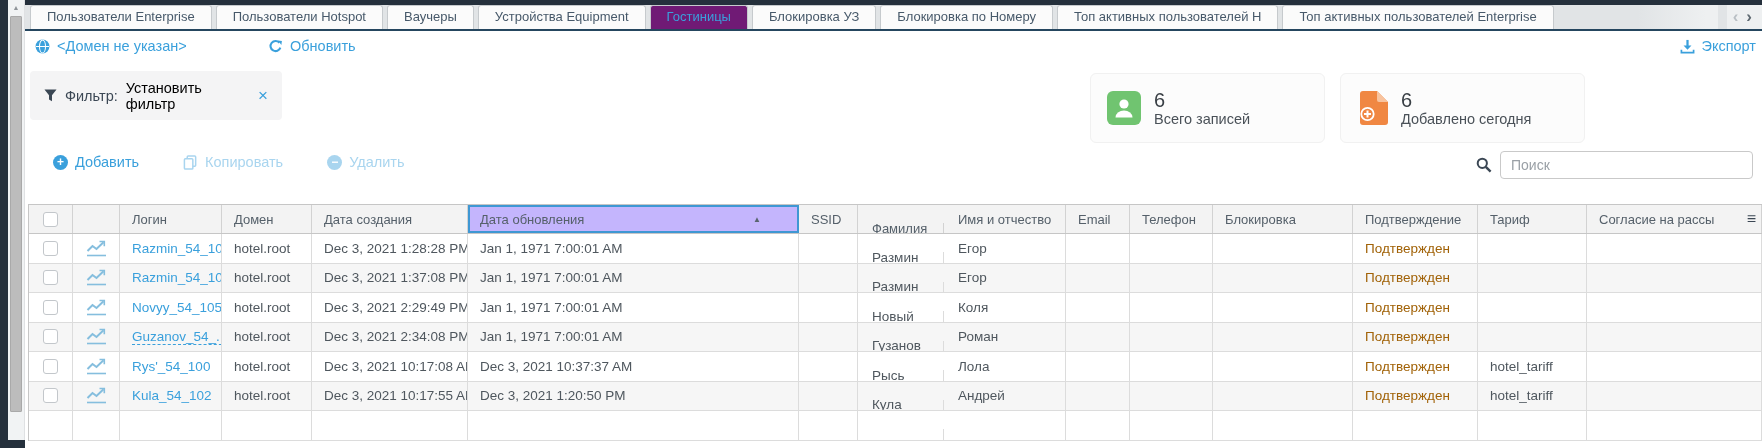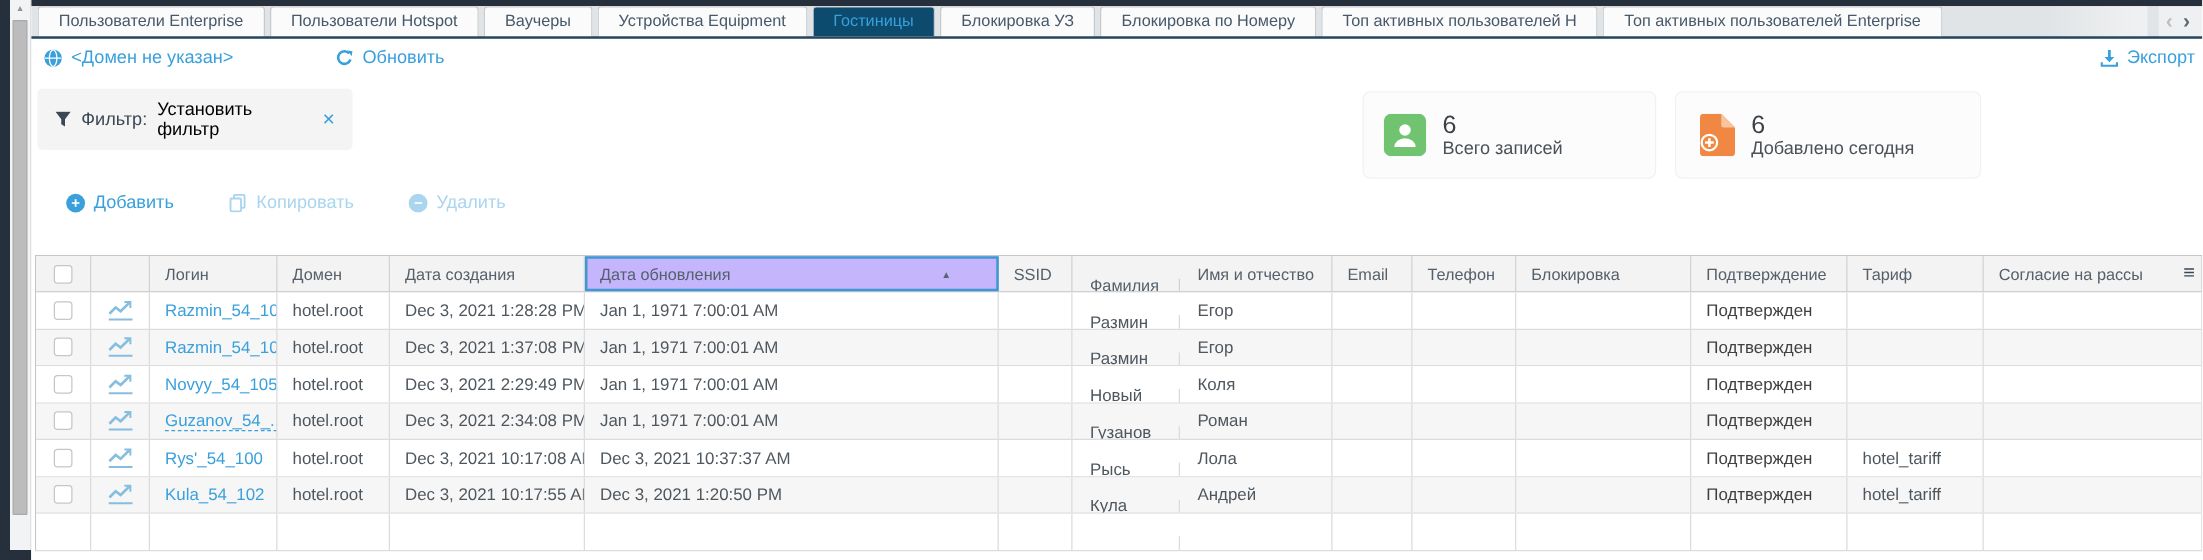--- a/index.html
+++ b/index.html
@@ -19,21 +19,21 @@
 
   .content { flex:1; position:relative; background:#fff; overflow:hidden; }
 
   
   .top-strip { height:5px; background:#25303c; }
   .tabbar { height:26px; background:#e1e4e6; border-bottom:2px solid #25465f;
     display:flex; align-items:flex-end; padding-left:5px; position:relative; overflow:hidden; }
   .tab { height:24px; line-height:22px; background:#fbfbfb; border:1px solid #c6cacd; border-bottom:none;
     border-radius:3px 3px 0 0; margin-right:4px; padding:0 16px; font-size:13px; color:#47596a;
     white-space:nowrap; cursor:pointer; flex:0 0 auto; }
-  .tab.active { color:#3aa0dc; background:#0c4a6e; }
+  .tab.active { color:#3aa0dc; background:#701a75; }
   .tab-fade { position:absolute; right:44px; top:0; width:80px; height:24px;
     background:linear-gradient(to right, rgba(240,241,242,0), #eef0f1 85%); pointer-events:none; }
   .tab-scroll { position:absolute; right:0; top:0; height:24px; display:flex; align-items:center;
     gap:8px; background:#eef0f1; padding:0 10px 0 6px; }
   .tab-scroll .prev { color:#b9bfc4; font-size:17px; font-weight:bold; cursor:pointer; }
   .tab-scroll .next { color:#5f6a72; font-size:17px; font-weight:bold; cursor:pointer; }
 
   
   .link-btn { display:flex; align-items:center; gap:7px; color:#3aa0dc; font-size:14.5px; cursor:pointer; }
   .domain-btn { position:absolute; left:10px; top:38px; }
@@ -99,21 +99,21 @@
   .col-consent{ flex:1; position:relative; }
   .th.sorted { border:2px solid #3f97d3; background:#c4b5fd; padding-left:10px; }
   .sort-caret { margin-left:auto; margin-right:24px; font-size:8px; color:#5a6570; }
   .grid-menu { position:absolute; right:5px; top:0; height:100%; display:flex; align-items:center;
     font-size:16px; font-weight:bold; color:#3b4754; cursor:pointer; }
   .checkbox { width:15px; height:15px; border:1px solid #c3c7cb; border-radius:3px; background:#fff;
     cursor:pointer; }
   .chart-link { cursor:pointer; display:flex; }
   .login { color:#3aa0dc; cursor:pointer; text-decoration:none; }
   .login.hover { border-bottom:1px dashed #3aa0dc; }
-  .confirm-ok { color:#404040; }
+  .confirm-ok { color:#a16207; }
 </style>
 </head>
 <body>
 
 <div class="app">
   <div class="frame-edge"></div>
   <div class="scroll-col">
     <div class="scroll-track">
       <div class="scroll-up">▲</div>
       <div class="scroll-thumb"></div>
@@ -227,20 +227,29 @@
             </svg>
         </span>
         <span>Копировать</span>
       </div>
       <div class="tool-btn disabled" aria-disabled="true">
         <span class="circle-ic lblue">−</span>
         <span>Удалить</span>
       </div>
     </div>
 
+    <div class="search">
+      <span style="display:flex;">
+        <svg width="16" height="16" viewBox="0 0 16 16">
+            <circle cx="6.3" cy="6.3" r="4.6" fill="none" stroke="#3b4754" stroke-width="2"></circle>
+            <line x1="9.8" y1="9.8" x2="14.6" y2="14.6" stroke="#3b4754" stroke-width="2.4"></line>
+          </svg>
+      </span>
+      <input type="text" placeholder="Поиск" style="">
+    </div>
 
     <div class="table">
       <div class="tr th-row">
         <div class="th col-check">
             <span class="checkbox"></span>
           </div>
         <div class="th col-icon"></div>
         <div class="th col-login">Логин</div>
         <div class="th col-domain">Домен</div>
         <div class="th col-created">Дата создания</div>

